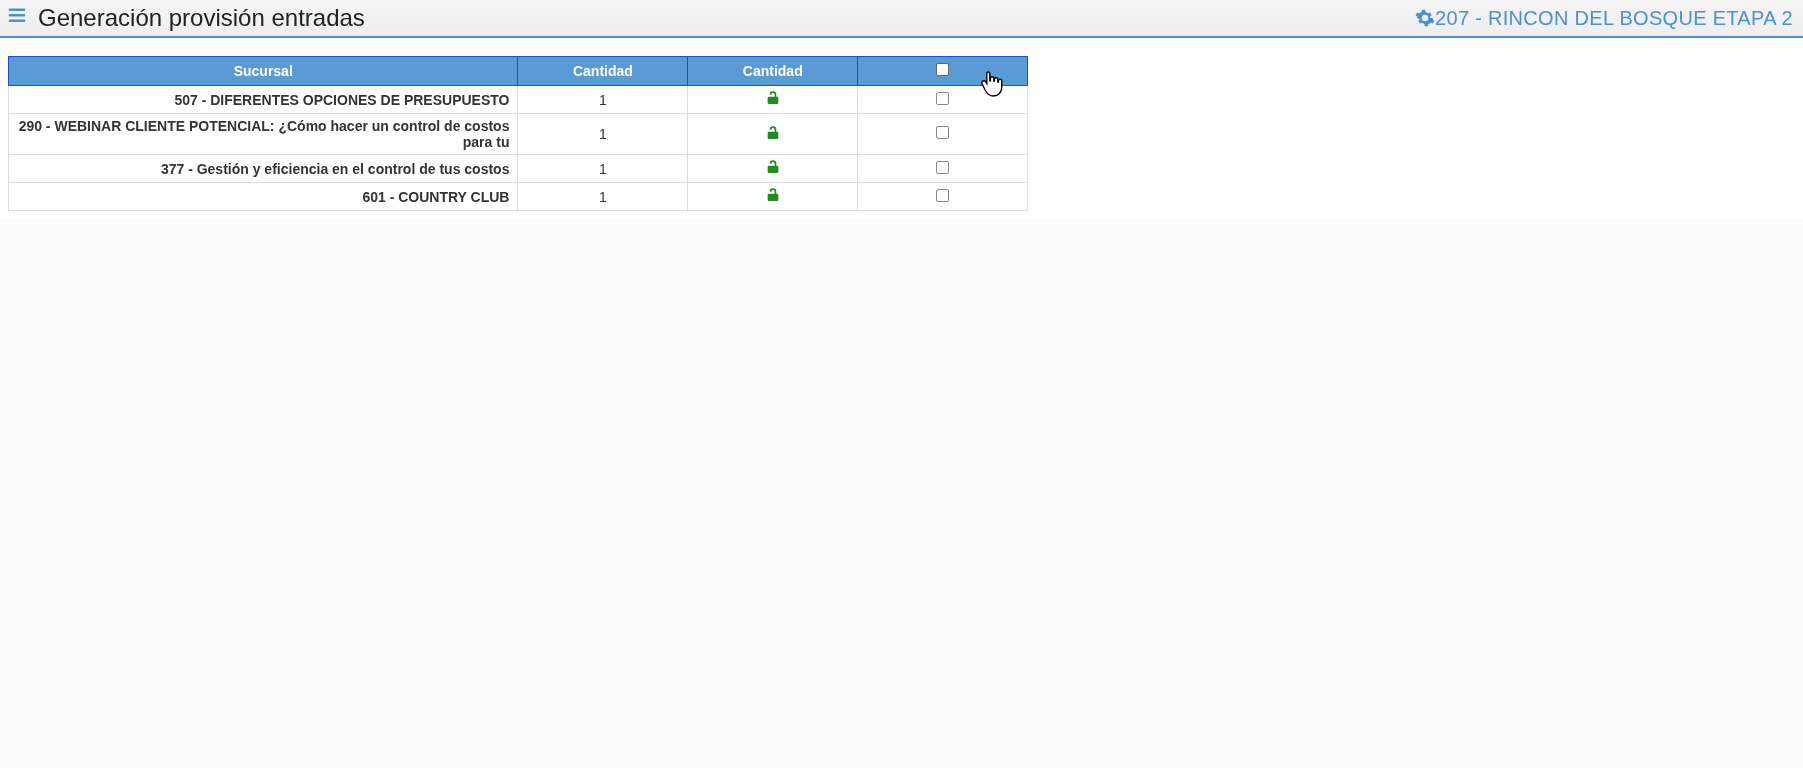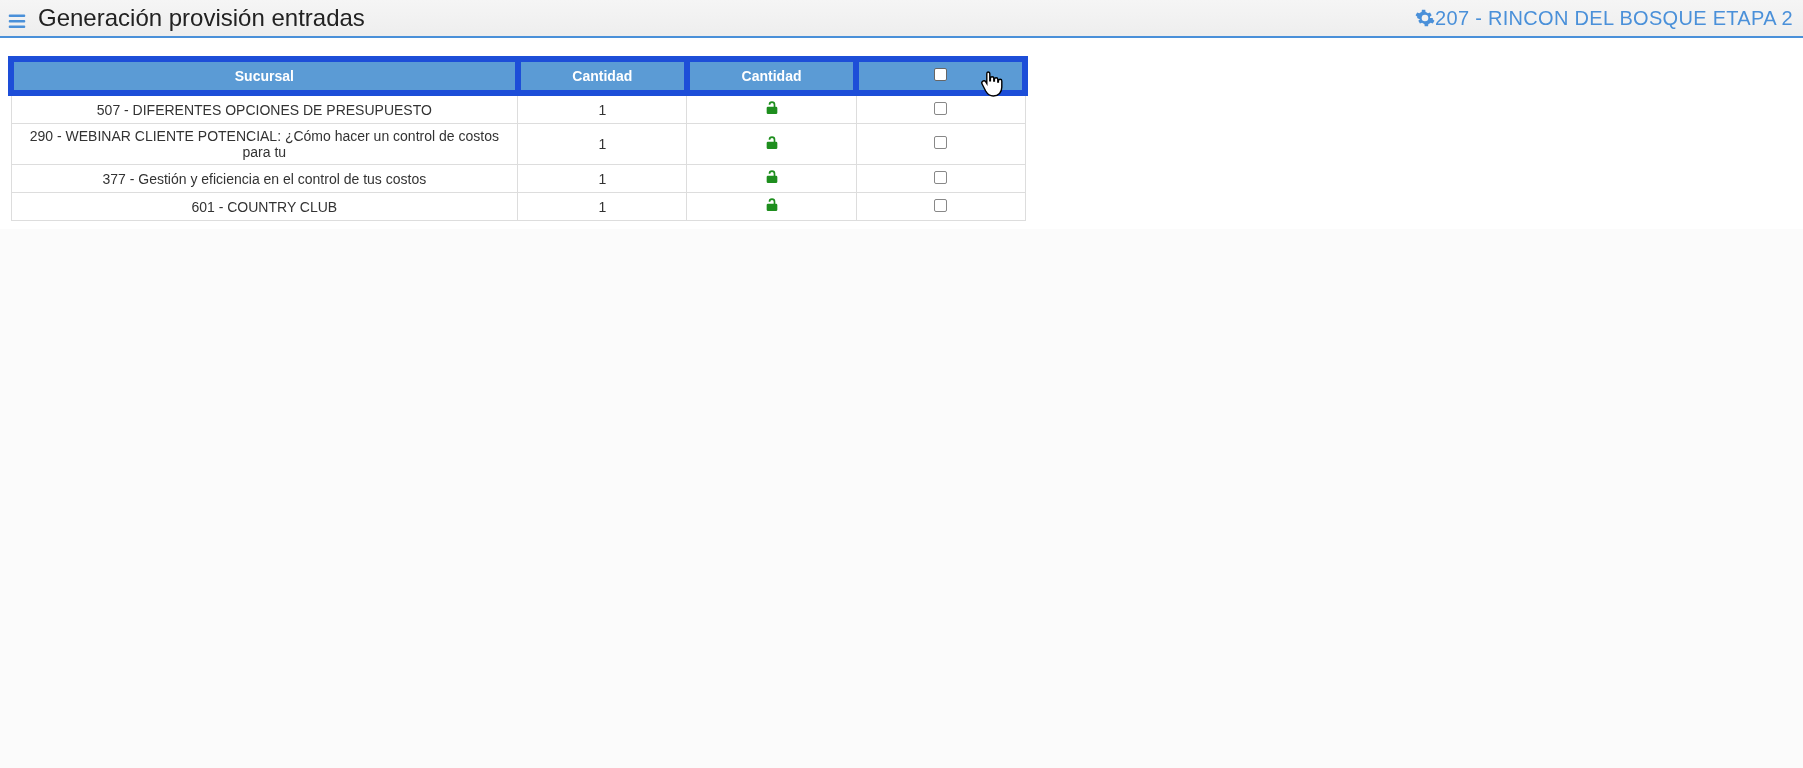--- a/index.html
+++ b/index.html
@@ -8,21 +8,21 @@
 
   
   .header {
     display: flex;
     align-items: center;
     justify-content: space-between;
     padding: 4px 10px 4px 6px;
     background: linear-gradient(#f5f5f5,#eeeeee);
     border-bottom: 2px solid #4a90d9;
   }
-  .header-left { display: flex; align-items: flex-end; gap: 10px; }
+  .header-left { display: flex; align-items: flex-start; gap: 10px; }
   .page-title { font-size: 24px; font-weight: 400; color: #222; }
   .context-label {
     font-size: 20px;
     color: #4a90d9;
     letter-spacing: .3px;
     display: flex; align-items: center; 
   }
 
   
   .icon-btn { display:inline-flex; align-items:center; justify-content:center; cursor:pointer; }
@@ -31,37 +31,37 @@
   .content { padding: 18px 8px 8px 8px; background:#fff; }
   .table-wrap { width: 1020px; }
 
   table.data { width: 100%; border-collapse: collapse; background:#fff; }
   table.data th {
     background: #5b9bd5;
     color: #fff;
     font-weight: 700;
     font-size: 14px;
     padding: 6px 8px;
-    border: 6px solid #1d4ed8;
+    border: 1px solid #1d4ed8;
     text-align: center;
   }
   table.data th.col-sucursal { width: 510px; }
   table.data th.col-cantidad { width: 170px; }
   table.data th.col-periodo { width: 170px; }
   table.data th.col-check   { width: 170px; }
 
   table.data td {
     border: 1px solid #ddd;
     padding: 4px 8px;
     font-size: 14px;
     color: #333;
     vertical-align: middle;
     height: 26px;
   }
-  table.data td.c-sucursal { text-align: center; }
+  table.data td.c-sucursal { text-align: right; font-weight: bold; }
   table.data td.c-cantidad, table.data td.c-periodo, table.data td.c-check { text-align: center; }
 
   .checkbox {
     width: 13px; height: 13px;
     border: 1px solid #888; border-radius: 2px;
     display: inline-block; background:#fff;
     cursor: pointer;
   }
   .checkbox.header-cb { border-color:#666; }
 

